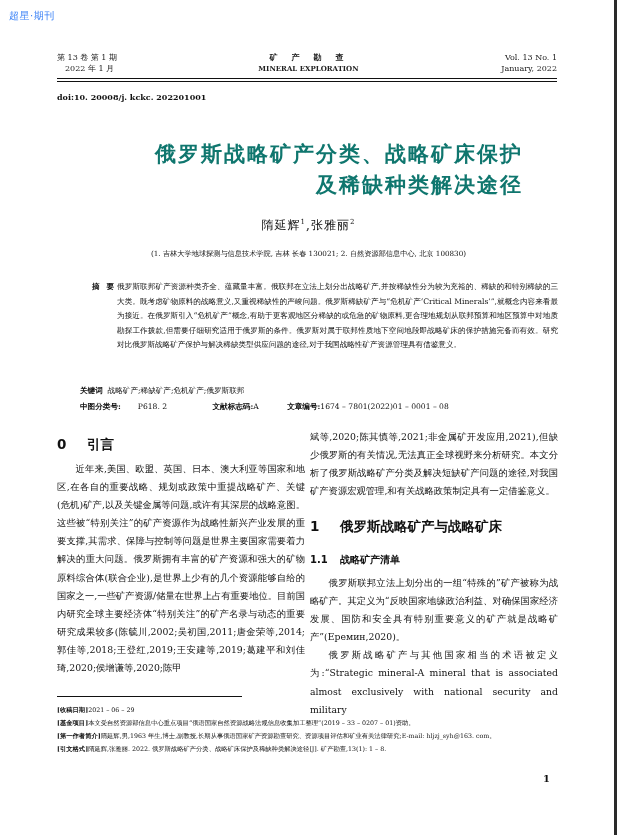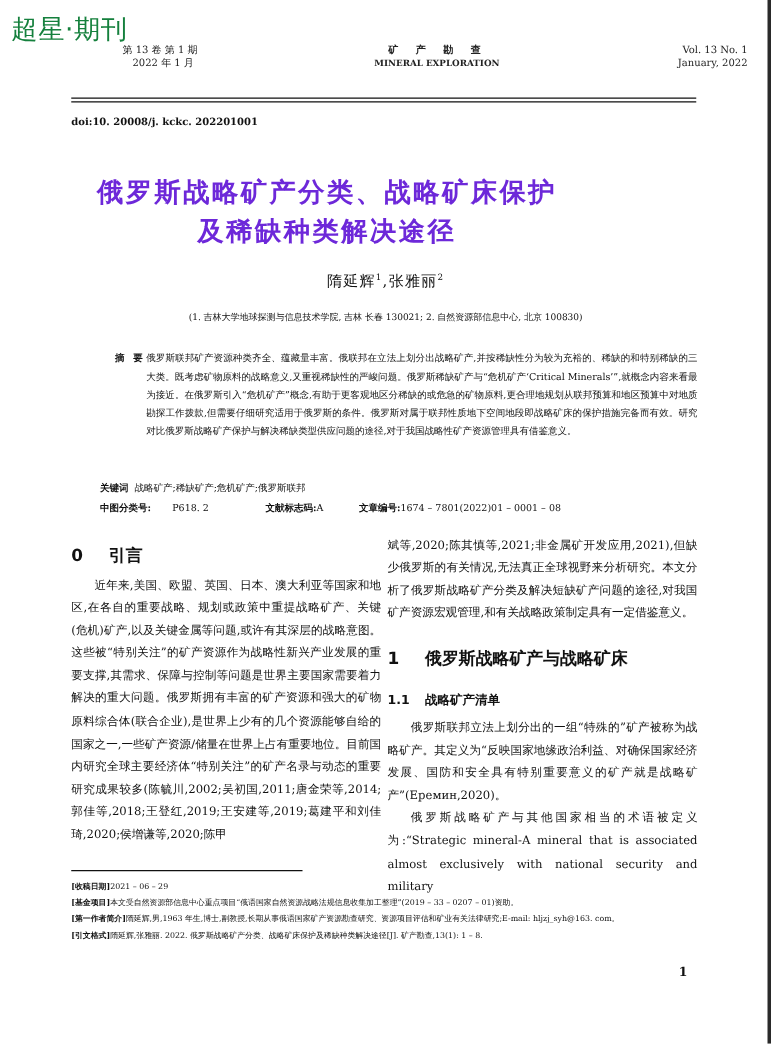--- a/index.html
+++ b/index.html
@@ -5,37 +5,37 @@
   html, body { margin: 0; padding: 0; }
   body {
     width: 617px; height: 835px; position: relative; overflow: hidden;
     background: #ffffff; color: #111;
     font-family: "DejaVu Serif", "Liberation Serif", serif;
   }
   .viewer-right-border {
     position: absolute; left: 614px; top: 0; width: 3px; height: 835px; background: #2a2a2a;
   }
   .watermark {
-    position: absolute; left: 9px; top: 9px; font-size: 21px; color: #15803d;
+    position: absolute; left: 9px; top: 9px; font-size: 10px; color: #3b82f6;
     font-family: "DejaVu Sans", sans-serif; letter-spacing: 0.5px;
   }
-  .hdr { position: absolute; top: 34px; font-size: 8px; line-height: 11px; color: #222; margin-left: 41px; }
+  .hdr { position: absolute; top: 52px; font-size: 8px; line-height: 11px; color: #222; }
   .hdr-left { left: 57px; }
   .hdr-left .l2 { padding-left: 8px; }
   .hdr-center { left: 0; width: 617px; text-align: center; font-weight: bold; }
   .hdr-center .cn { letter-spacing: 14px; padding-left: 10px; }
   .hdr-center .en { font-size: 7px; }
   .hdr-right { right: 146px; text-align: right; width: 120px; }
   .hdr-right.v { left: 440px; right: auto; width: 117px; }
   .hdr-rule { position: absolute; left: 57px; width: 500px; height: 1px; background: #111; }
   .doi { position: absolute; left: 57px; top: 92px; font-size: 8px; font-weight: bold; }
 
   .title {
-    position: absolute; left: 0; width: 523px; text-align: center;
-    font-family: "DejaVu Sans", sans-serif; font-weight: bold; font-size: 21px; letter-spacing: 2px; color: #6d28d9;
+    position: absolute; left: 0; width: 523px; text-align: right;
+    font-family: "DejaVu Sans", sans-serif; font-weight: bold; font-size: 21px; letter-spacing: 2px; color: #0f766e;
   }
   .authors { position: absolute; left: 0; width: 617px; top: 217px; text-align: center; font-size: 12px; letter-spacing: 1px; }
   .authors sup { font-size: 7px; }
   .affil { position: absolute; left: 0; width: 617px; top: 249px; text-align: center; font-size: 7.2px; }
 
   .abstract { position: absolute; left: 80px; top: 280px; width: 478px; font-size: 7.6px; line-height: 14.5px; }
   .abstract .lbl { position: absolute; left: 0; top: 0; font-weight: bold; letter-spacing: 7px; margin-left: 12px; }
   .abstract .txt { margin-left: 37px; text-align: justify; }
   .kw { position: absolute; left: 80px; top: 386px; font-size: 7.6px; }
   .kw b, .cls b { font-weight: bold; text-align: center; }

